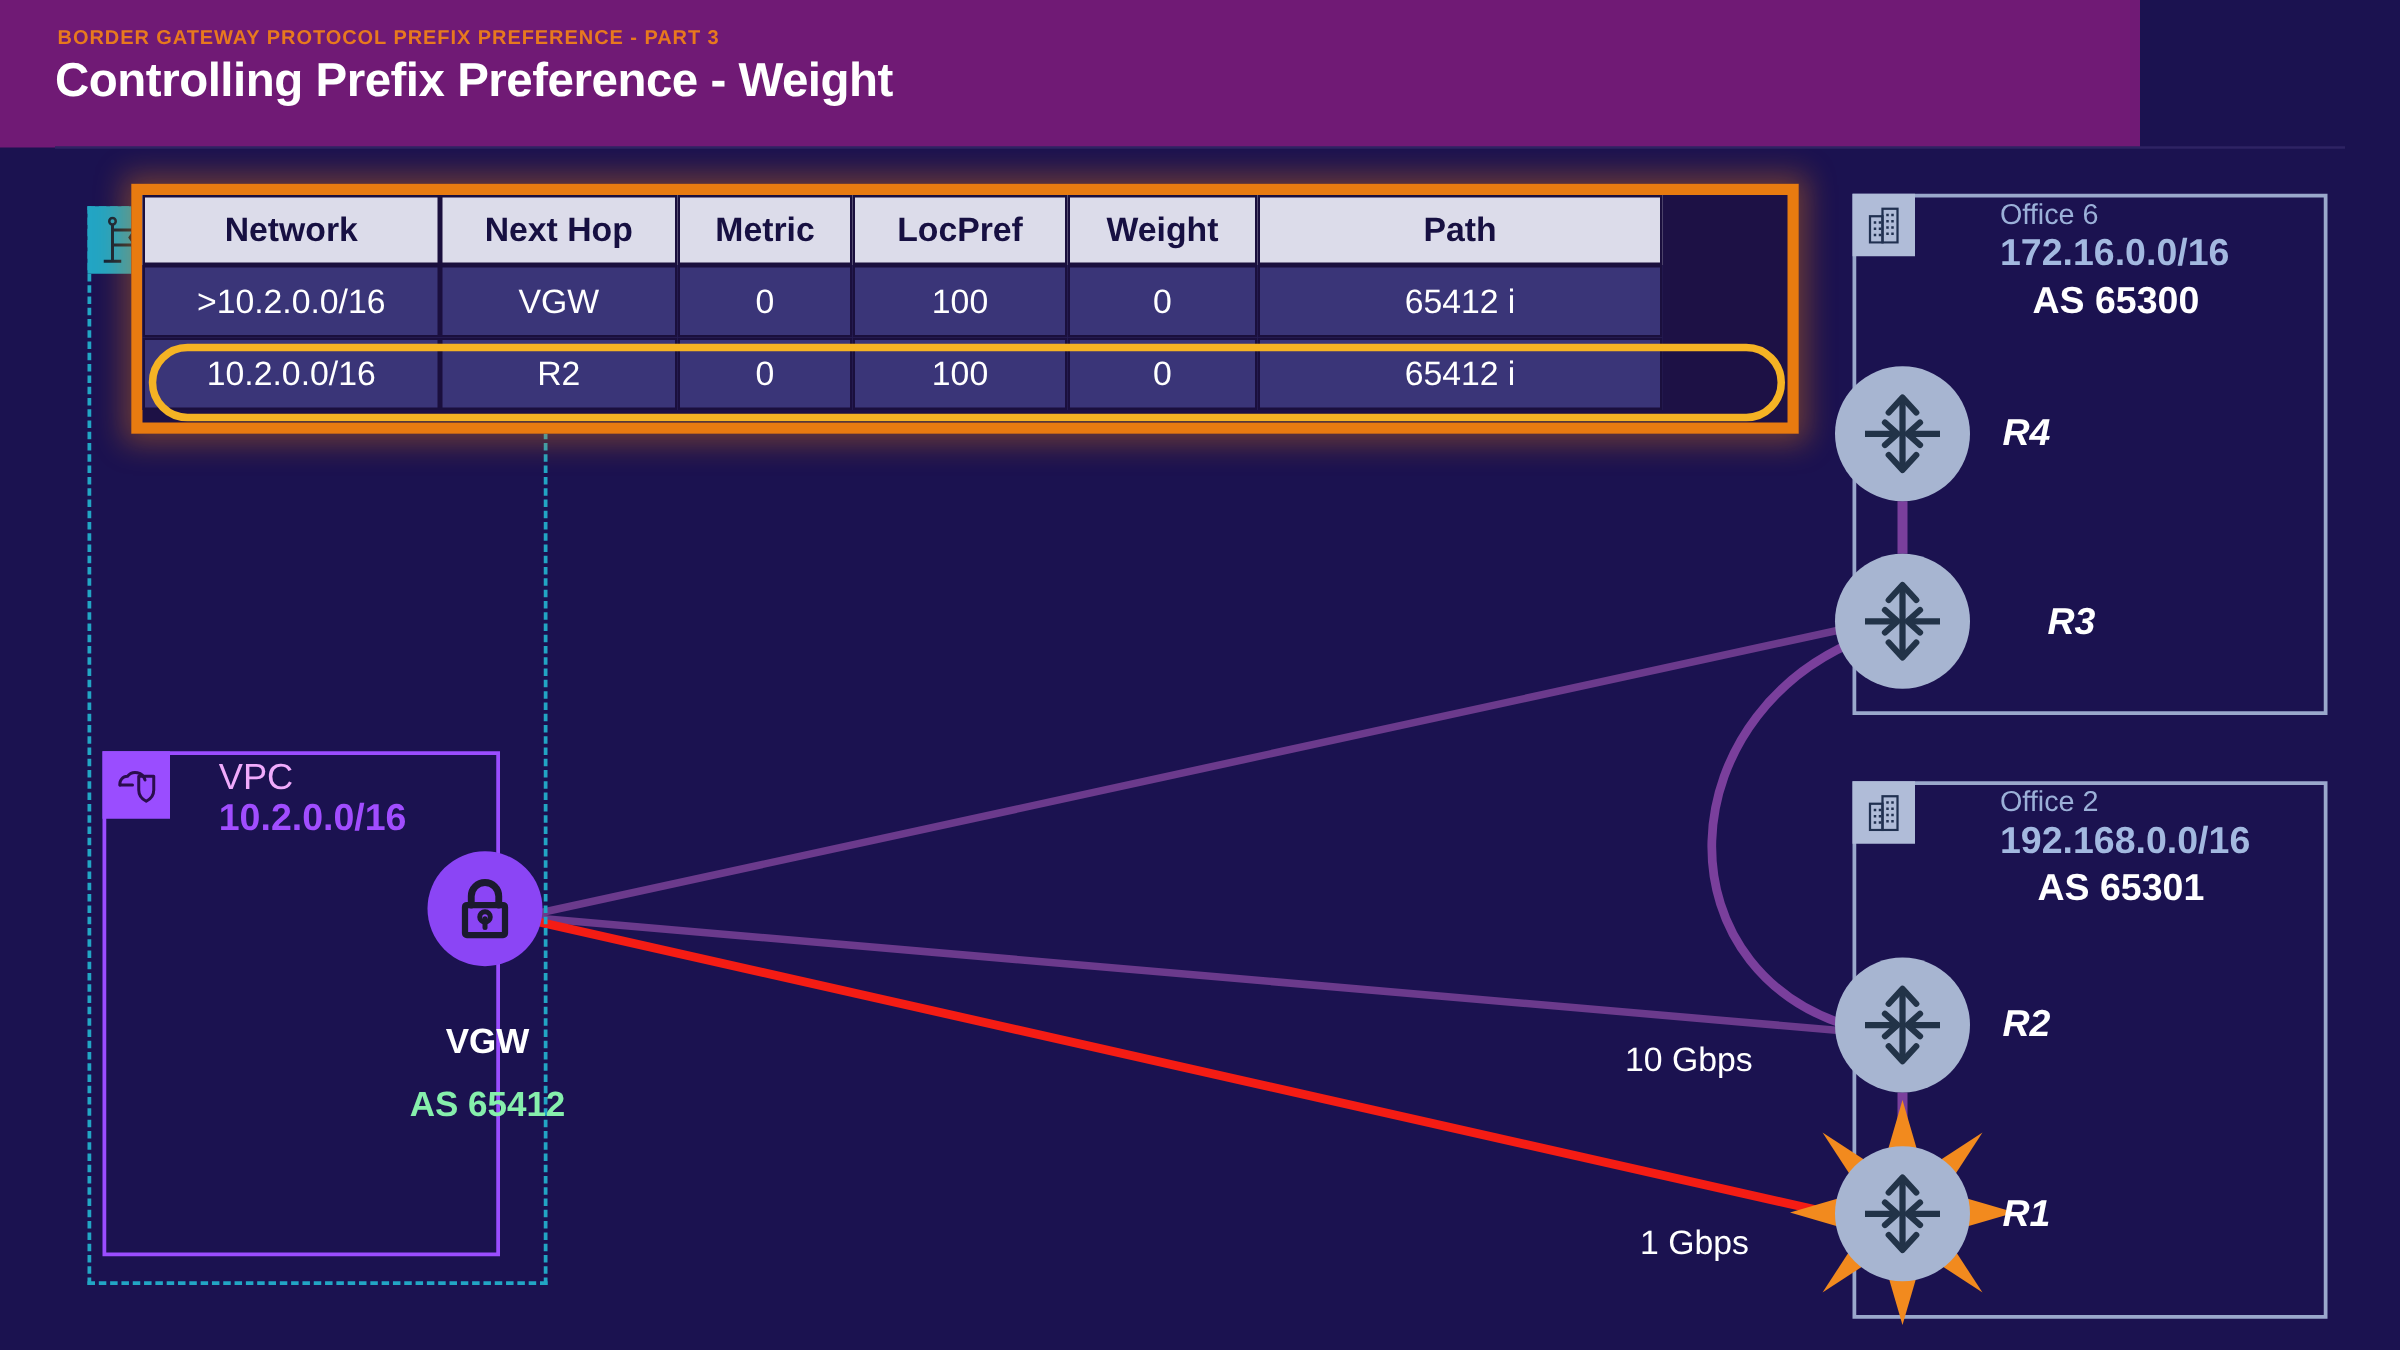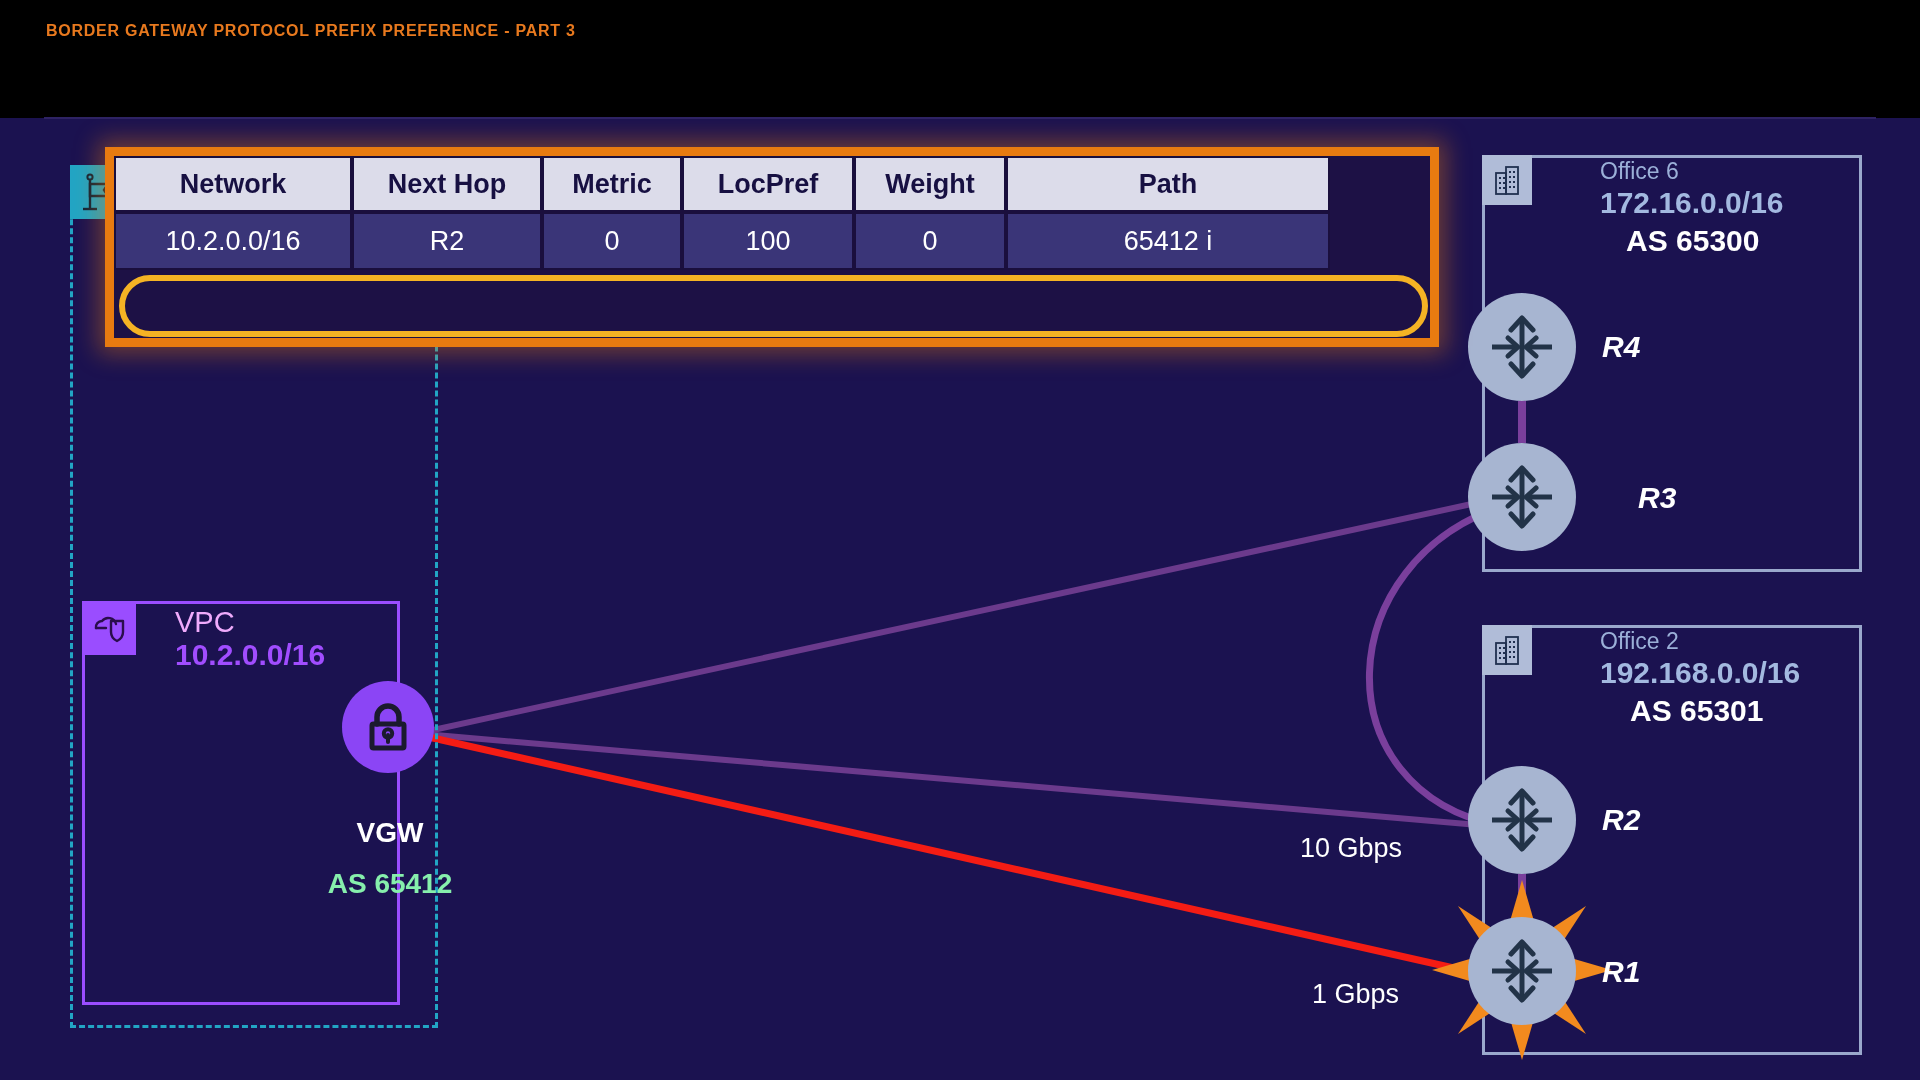--- a/index.html
+++ b/index.html
@@ -6,22 +6,22 @@
   html, body {
     width: 1920px; height: 1080px;
     background: #1b1250;
     font-family: "Liberation Sans", sans-serif;
     overflow: hidden;
   }
   #stage { position: relative; width: 1920px; height: 1080px; background: #1b1250; }
 
   
   #header {
-    position: absolute; left: 0; top: 0; width: 1920px; height: 118px;
-    background: #000000;
+    position: absolute; left: 0; top: 0; width: 1712px; height: 118px;
+    background: #701a75;
     text-align: center;
   }
   #header-divider {
     position: absolute; left: 44px; top: 117px; width: 1832px; height: 2px;
     background: #2e2363;
   }
   #eyebrow {
     position: absolute; left: 46px; top: 22px;
     color: #e8791e; font-size: 16px; font-weight: bold; letter-spacing: 0.75px;
   }
@@ -342,29 +342,38 @@
         <th class="c-network">Network</th>
         <th class="c-nexthop">Next Hop</th>
         <th class="c-metric">Metric</th>
         <th class="c-locpref">LocPref</th>
         <th class="c-weight">Weight</th>
         <th class="c-path">Path</th>
       </tr>
     </thead>
     <tbody>
       <tr>
+        <td>&gt;10.2.0.0/16</td>
+        <td>VGW</td>
+        <td>0</td>
+        <td>100</td>
+        <td>0</td>
+        <td>65412  i</td>
+      </tr>
+      <tr>
         <td>10.2.0.0/16</td>
         <td>R2</td>
         <td>0</td>
         <td>100</td>
         <td>0</td>
         <td>65412  i</td>
       </tr>
     </tbody>
   </table>
   <div id="row-highlight"></div>
 
   <div id="header">
     <div id="eyebrow">BORDER GATEWAY PROTOCOL PREFIX PREFERENCE - PART 3</div>
+    <div id="slide-title">Controlling Prefix Preference - Weight</div>
   </div>
   <div id="header-divider"></div>
 
 </div>
 
 </body></html>

